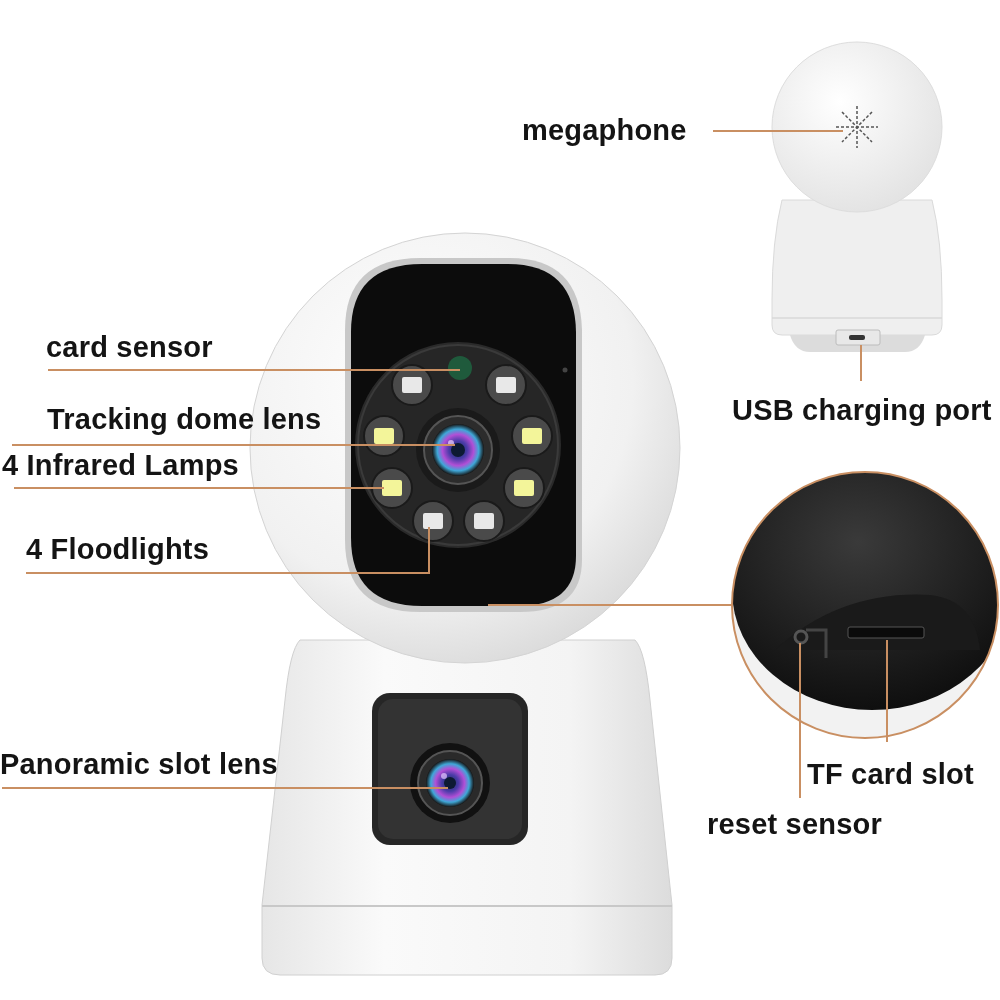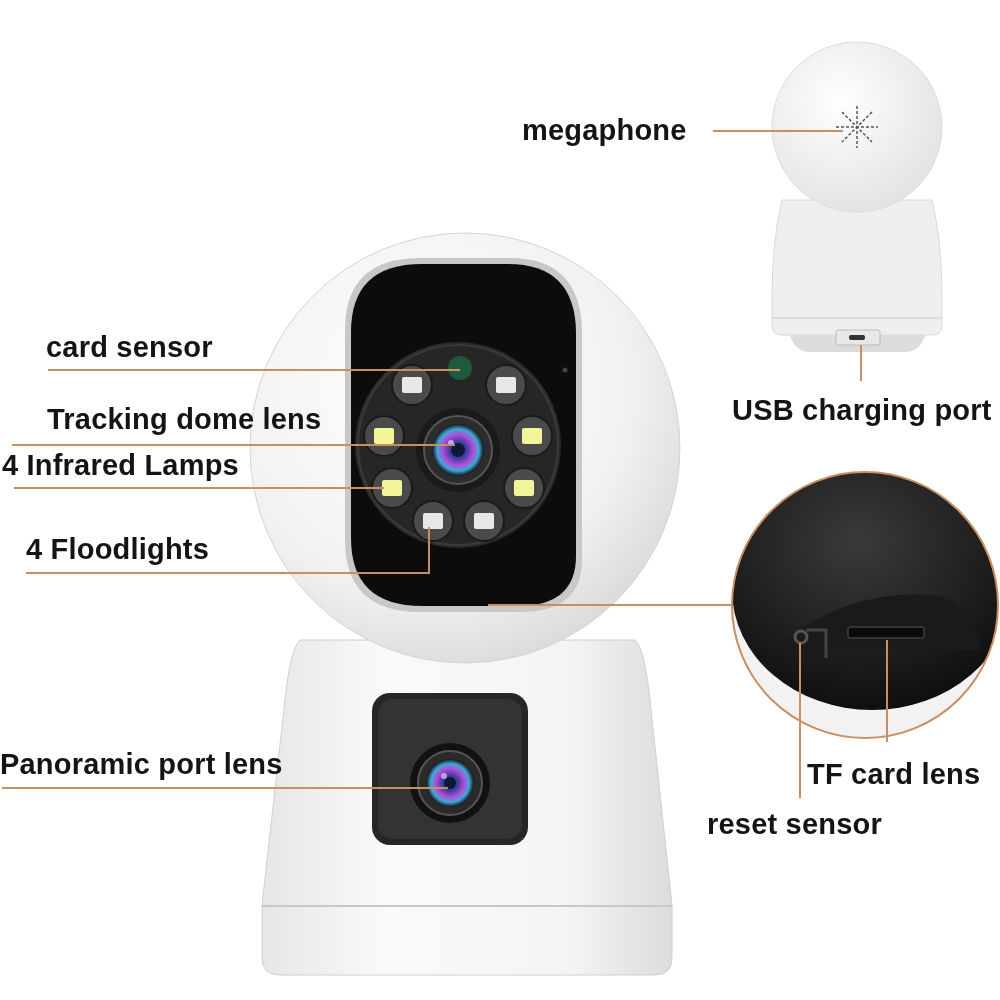--- a/index.html
+++ b/index.html
@@ -138,15 +138,15 @@
 <div class="line" style="left:2px;top:787px;width:446px;height:2px;"></div>
 <div class="line" style="left:886px;top:640px;width:2px;height:102px;"></div>
 <div class="line" style="left:799px;top:643px;width:2px;height:155px;"></div>
 
 <div class="label" style="left:522px;top:116px;">megaphone</div>
 <div class="label" style="left:732px;top:396px;">USB charging port</div>
 <div class="label" style="left:46px;top:333px;">card sensor</div>
 <div class="label" style="left:11px;top:405px;margin-left:36px;">Tracking dome lens</div>
 <div class="label" style="left:2px;top:451px;">4 Infrared Lamps</div>
 <div class="label" style="left:26px;top:535px;">4 Floodlights</div>
-<div class="label" style="left:0px;top:750px;">Panoramic port lens</div>
-<div class="label" style="left:807px;top:760px;">TF card lens</div>
+<div class="label" style="left:0px;top:750px;">Panoramic slot lens</div>
+<div class="label" style="left:807px;top:760px;">TF card slot</div>
 <div class="label" style="left:707px;top:810px;">reset sensor</div>
 
 </body></html>

